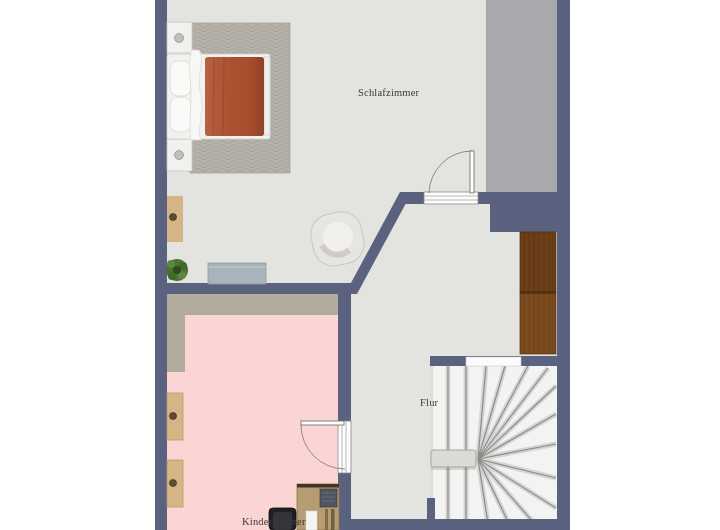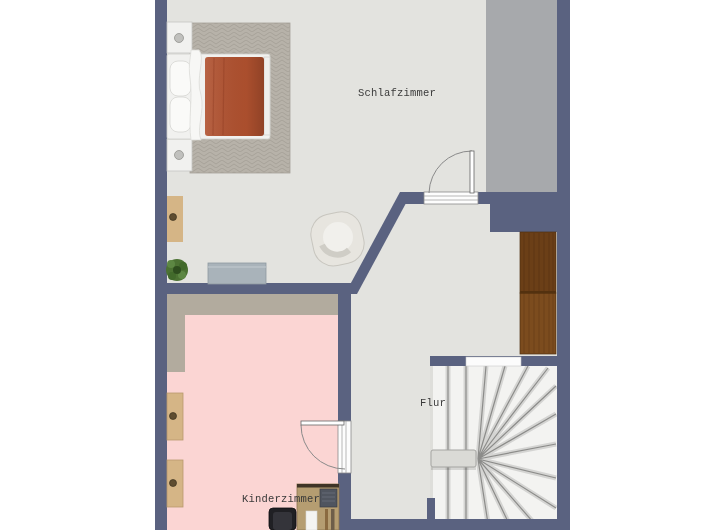--- a/index.html
+++ b/index.html
@@ -1,17 +1,17 @@
 <!DOCTYPE html>
 <html><head>
 <meta charset="utf-8">
 <style>
   html,body{margin:0;padding:0;background:#ffffff;}
   .stage{position:relative;width:720px;height:530px;background:#ffffff;overflow:hidden;
-         font-family:Liberation Mono, monospace;}
+         font-family:Liberation Serif, serif;}
   .plan-svg{position:absolute;left:0;top:0;}
   .room-label{position:absolute;font-size:10.5px;color:#3a3a3a;letter-spacing:.2px;
               white-space:nowrap;user-select:none;}
 </style>
 </head>
 <body>
 
 <div class="stage">
 
 <svg class="plan-svg" width="720" height="530" viewBox="0 0 720 530">
@@ -154,15 +154,15 @@
     </g>
     <g>
       <rect x="269" y="508" width="27" height="22" rx="4" fill="#202024" stroke="#0e0e10" stroke-width="0.8"></rect>
       <rect x="273" y="512" width="19" height="18" rx="3" fill="#34343a"></rect>
     </g>
   </g>
 </svg>
 
 <div class="room-label" style="left:358px; top:87px;">Schlafzimmer</div>
 <div class="room-label" style="left:388px; top:397px;margin-left:32px;">Flur</div>
-<div class="room-label" style="left:197px; top:493px;padding-left:45px;">Kinderzimmer</div>
+<div class="room-label" style="left:197px; top:516px;padding-left:45px;">Kinderzimmer</div>
 
 </div>
 
 </body></html>

